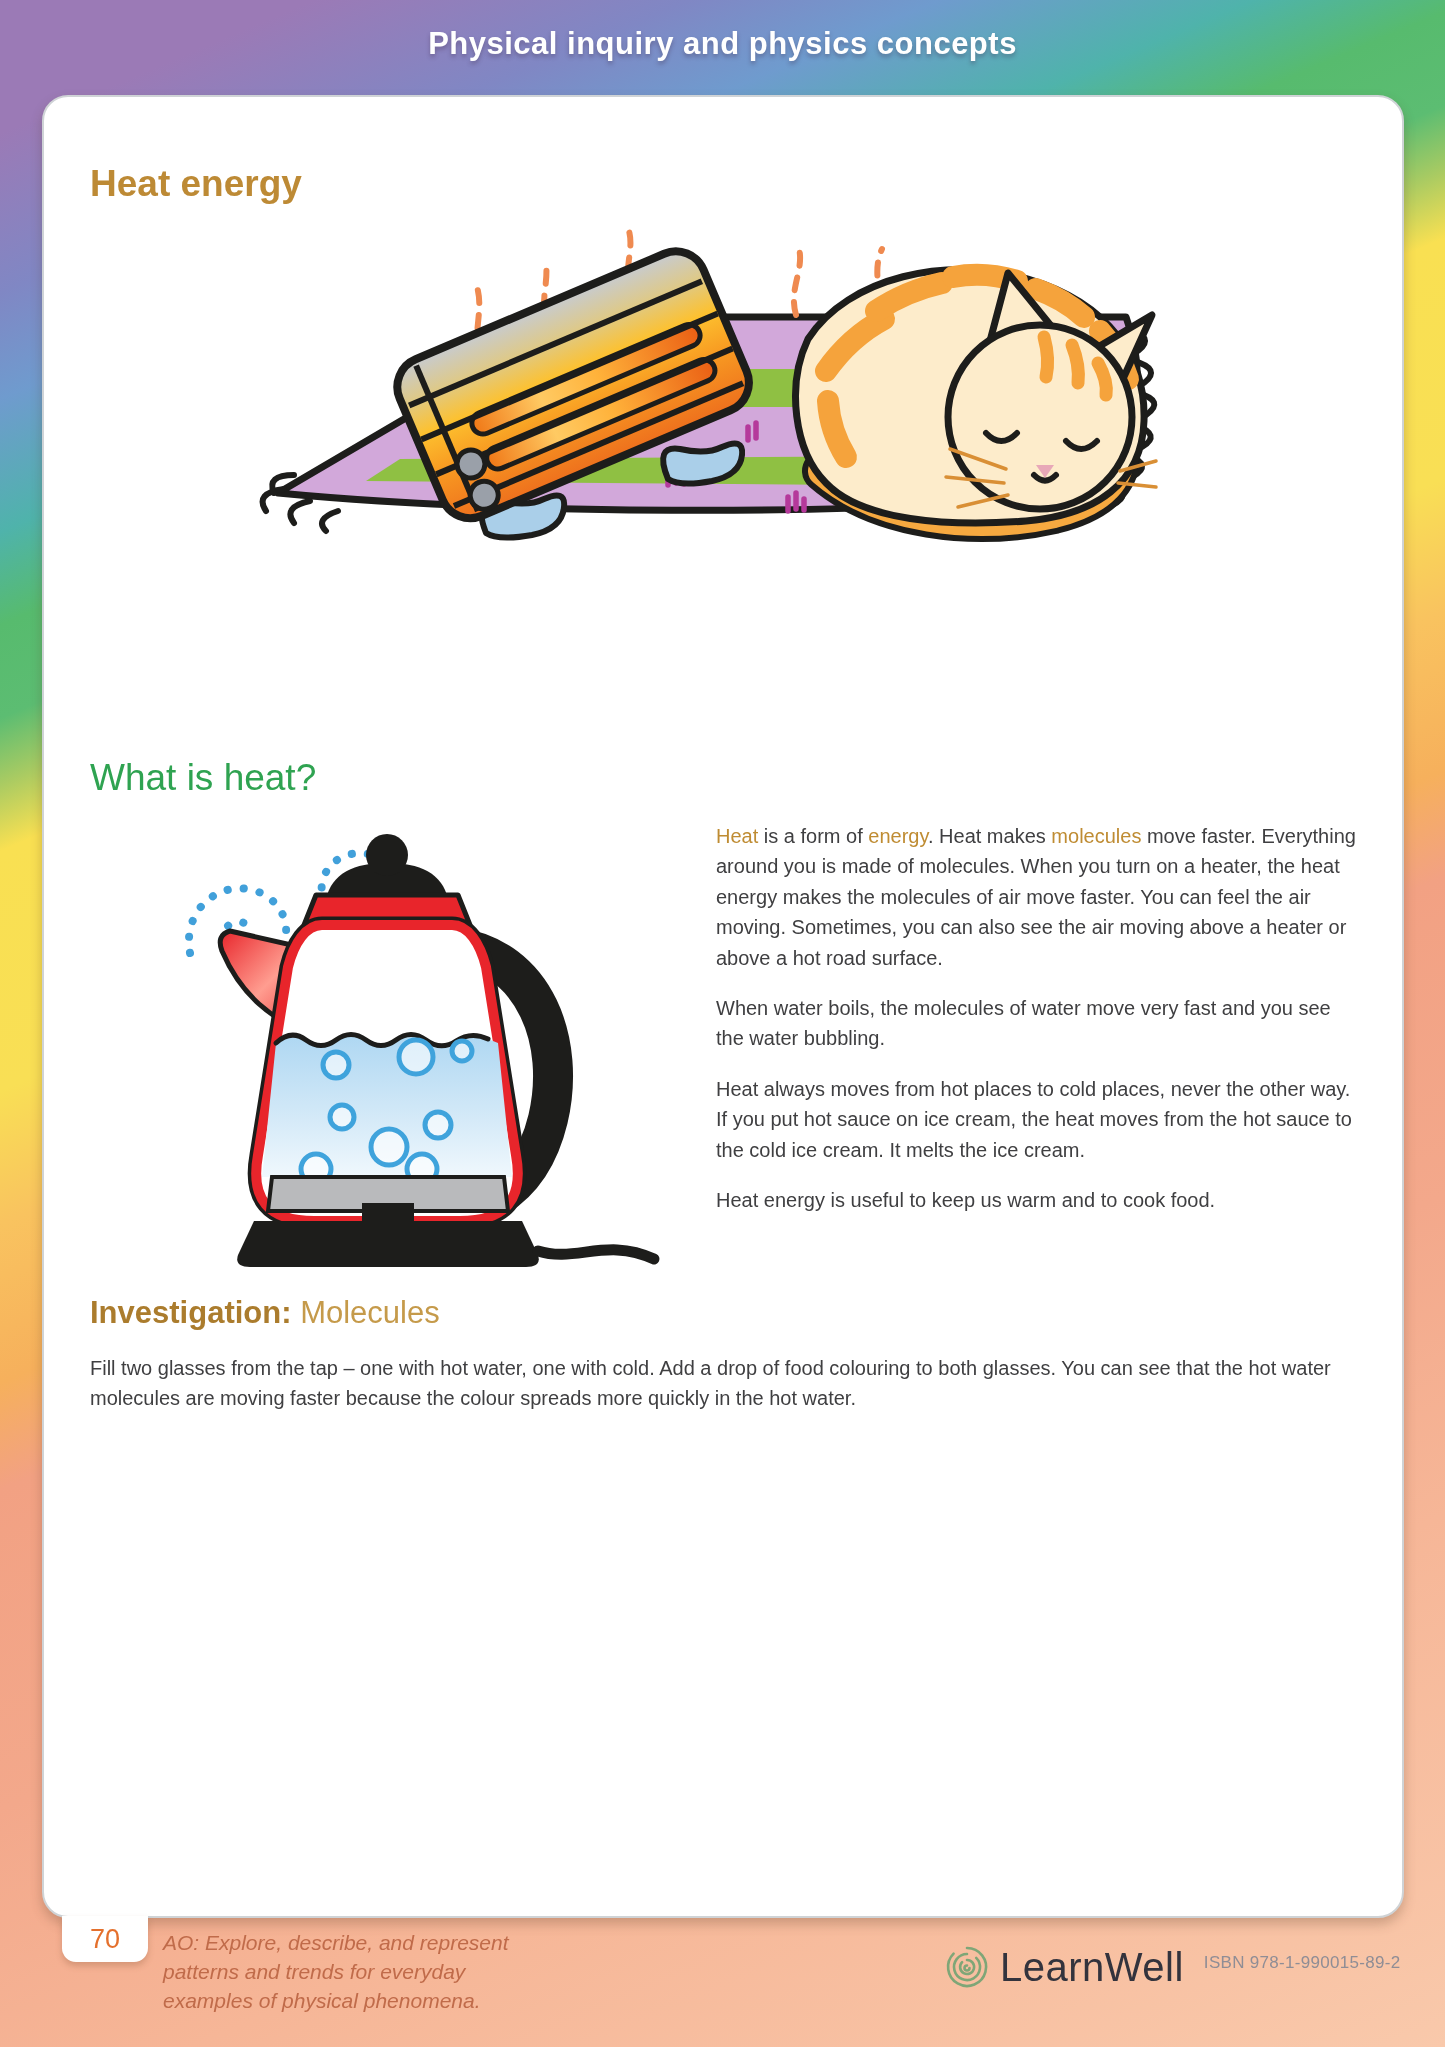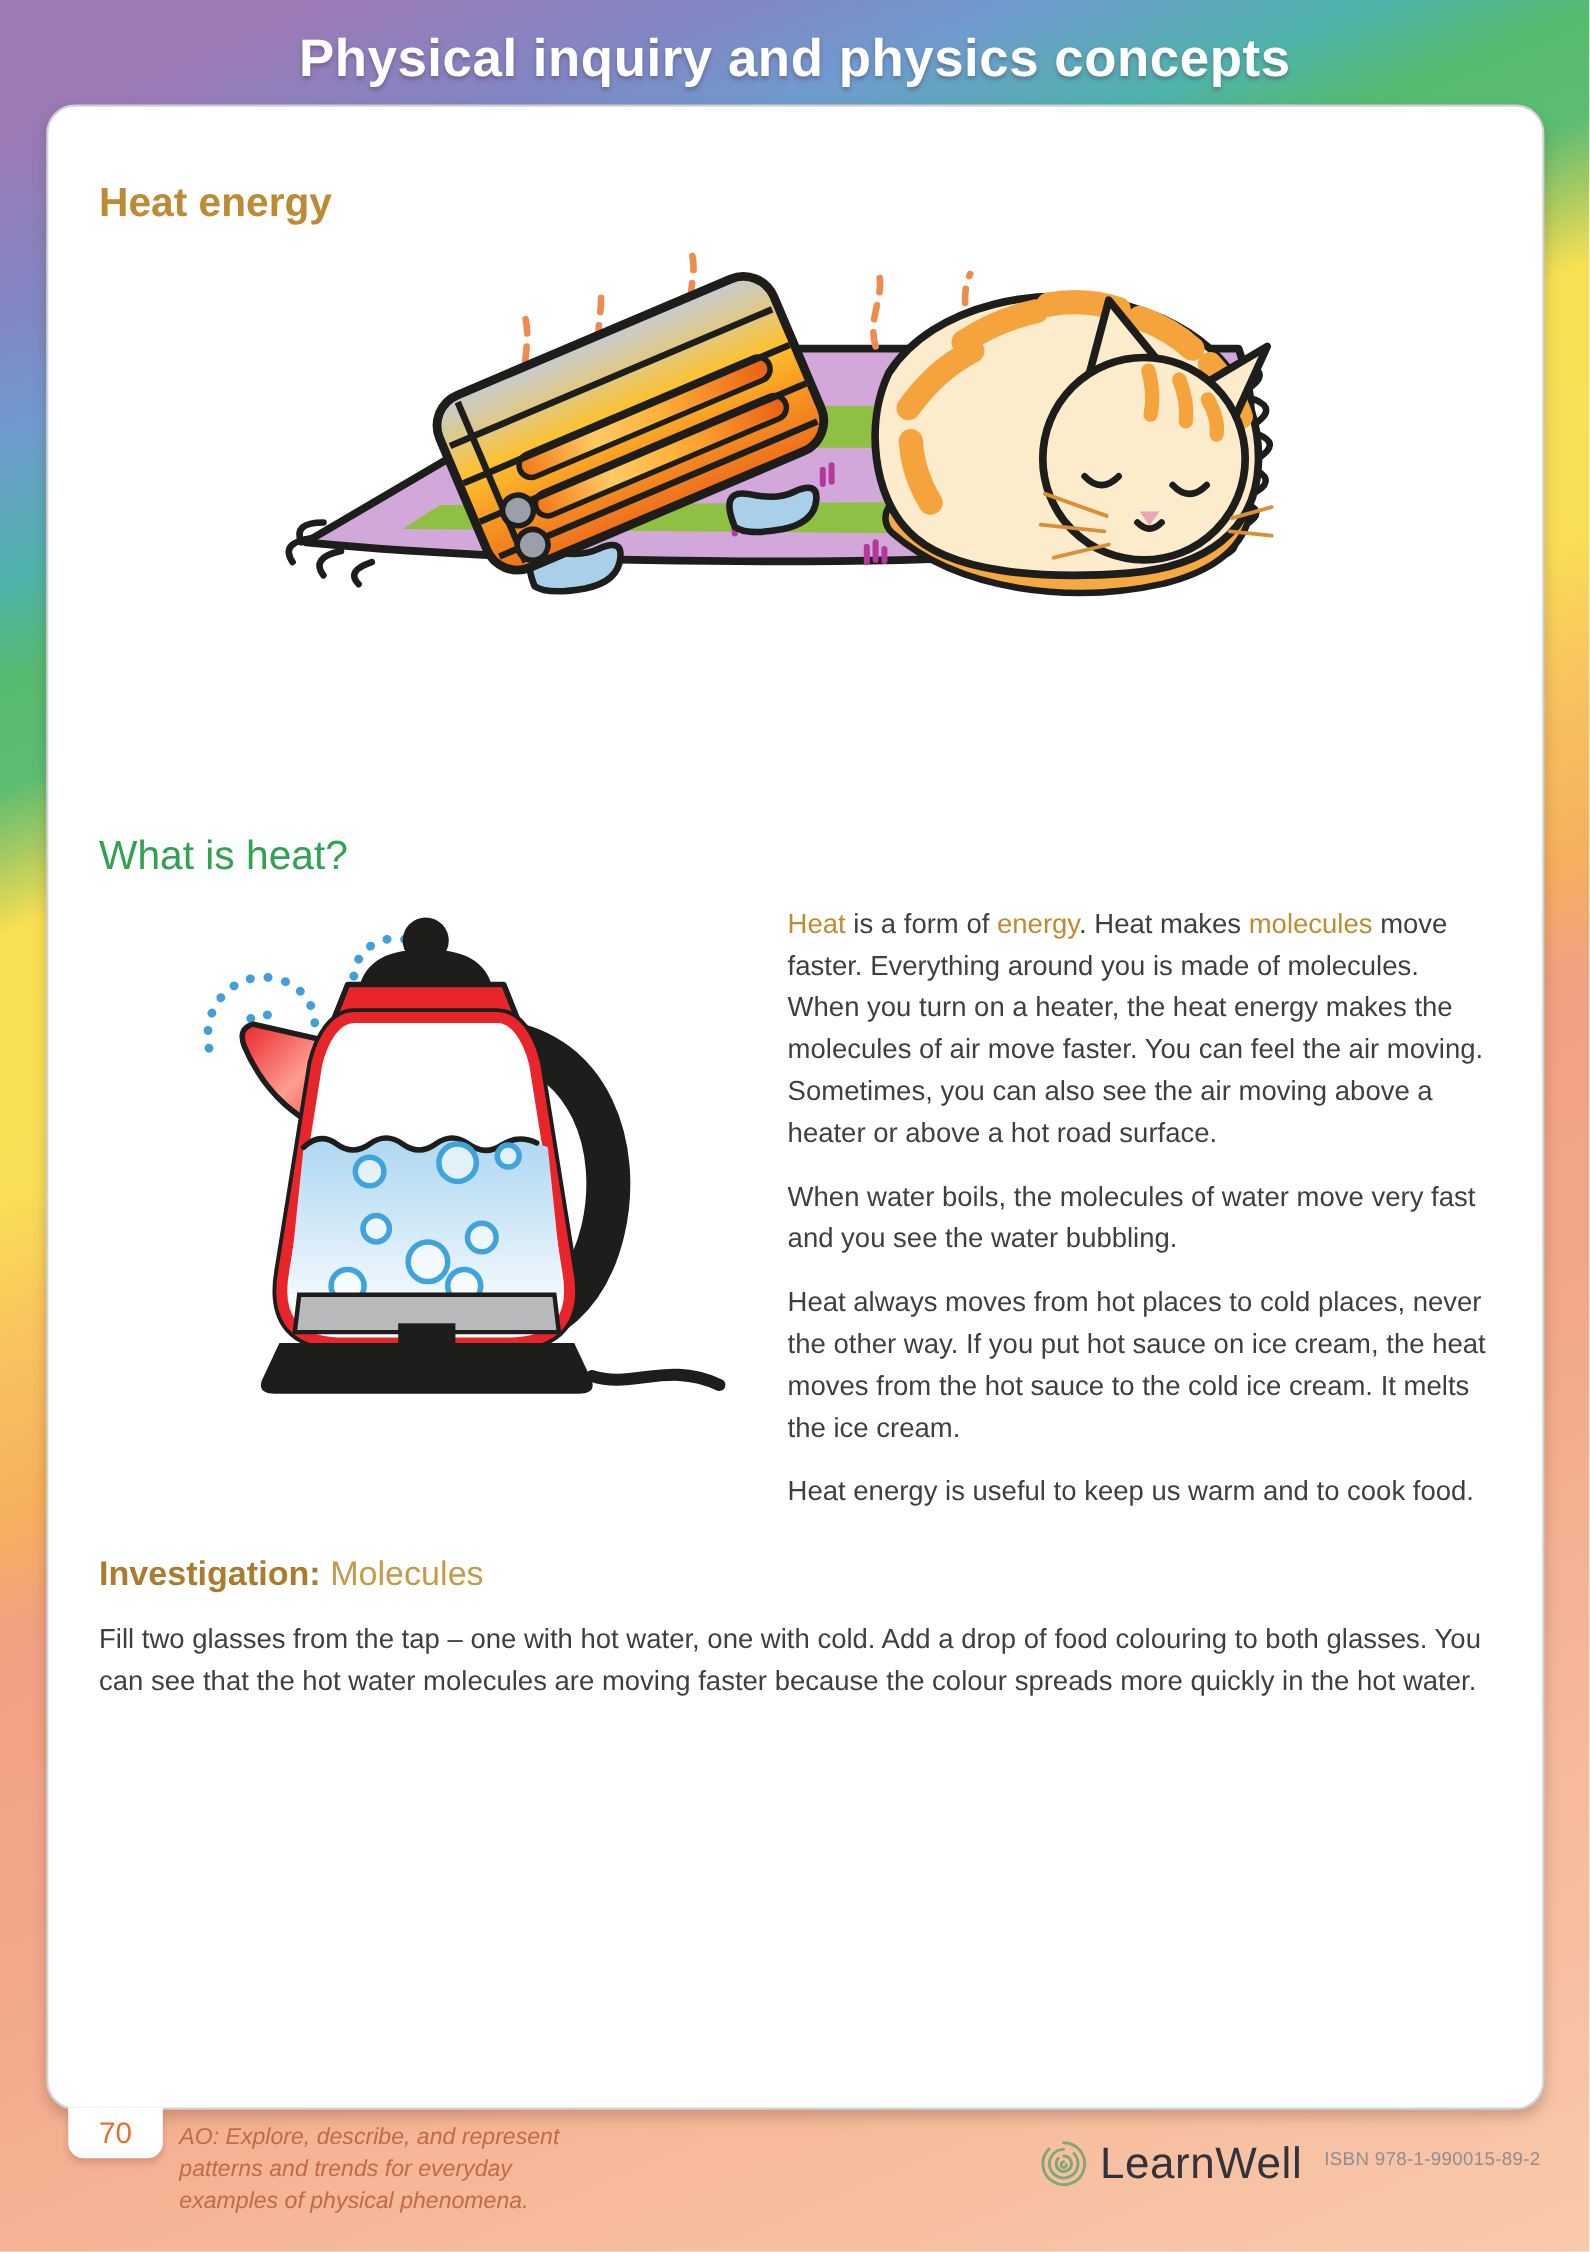--- a/index.html
+++ b/index.html
@@ -15,42 +15,42 @@
       #57bb6e 23.5%, #5cbd72 27%,
       #aacb62 29.5%,
       #f9e052 32%, #f9df55 41%,
       #f9c35f 46%, #f6b05c 52%,
       #f2a183 56%, #f3a88b 68%,
       #f6b697 80%, #f9c9ab 100%);
   }
   .header-title{
     position:absolute;top:26px;left:0;width:100%;
     text-align:center;color:#ffffff;
-    font-size:48px;font-weight:700;letter-spacing:.5px;
+    font-size:31px;font-weight:700;letter-spacing:.5px;
     text-shadow:0 3px 4px rgba(60,40,70,.35);
   }
   .card{
     position:absolute;left:42px;top:95px;width:1362px;height:1823px;
     background:#ffffff;border:2px solid #cfd3d6;border-radius:26px;
     box-shadow:0 6px 12px rgba(90,60,40,.28);
     box-sizing:border-box;
     padding:66px 46px 16px 46px;
   }
   h1.heat-energy{
     margin:0;font-size:37px;font-weight:700;color:#bd8a35;
   }
   .illo1-wrap{width:950px;margin:16px auto 0 auto;height:330px;}
   h2.what-heat{
     margin:206px 0 26px 0;font-size:37px;font-weight:400;color:#2fa351;
   }
   .columns{display:flex;align-items:flex-start;}
   .kettle-wrap{flex:0 0 560px;margin-left:14px;}
   .text-col{flex:1;margin-left:52px;margin-top:-4px;}
   .text-col p, p.body{
-    margin:0 0 20px 0;font-size:25px;line-height:1.52;color:#3f3f41;
+    margin:0 0 20px 0;font-size:20px;line-height:1.52;color:#3f3f41;
   }
   .gold{color:#bf8c33;}
   h3.invest{
     margin:18px 0 22px 0;font-size:31px;
   }
   h3.invest .lab{color:#ab7c2d;font-weight:700;}
   h3.invest .ttl{color:#c59a4a;font-weight:400;}
   p.body{max-width:1270px;}
   
   .page-tab{

